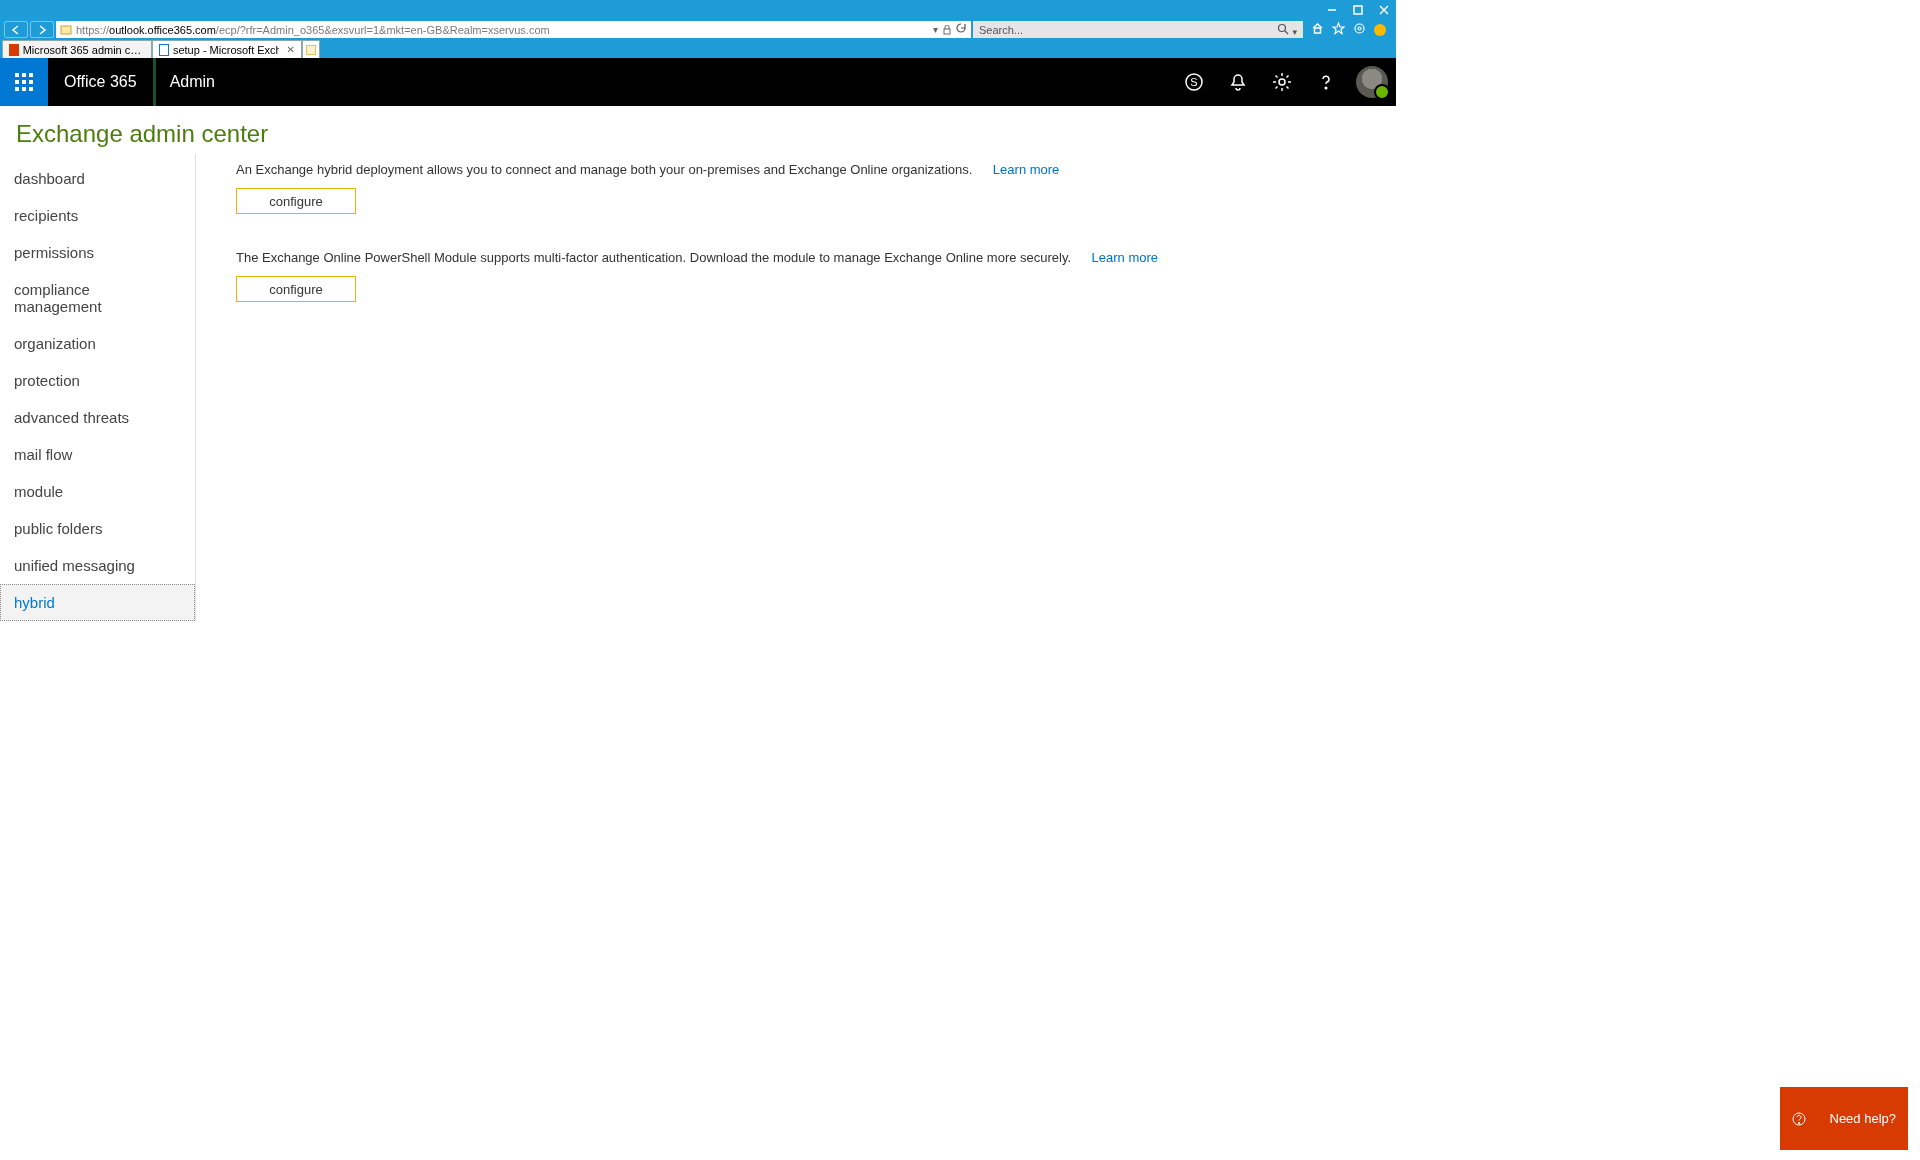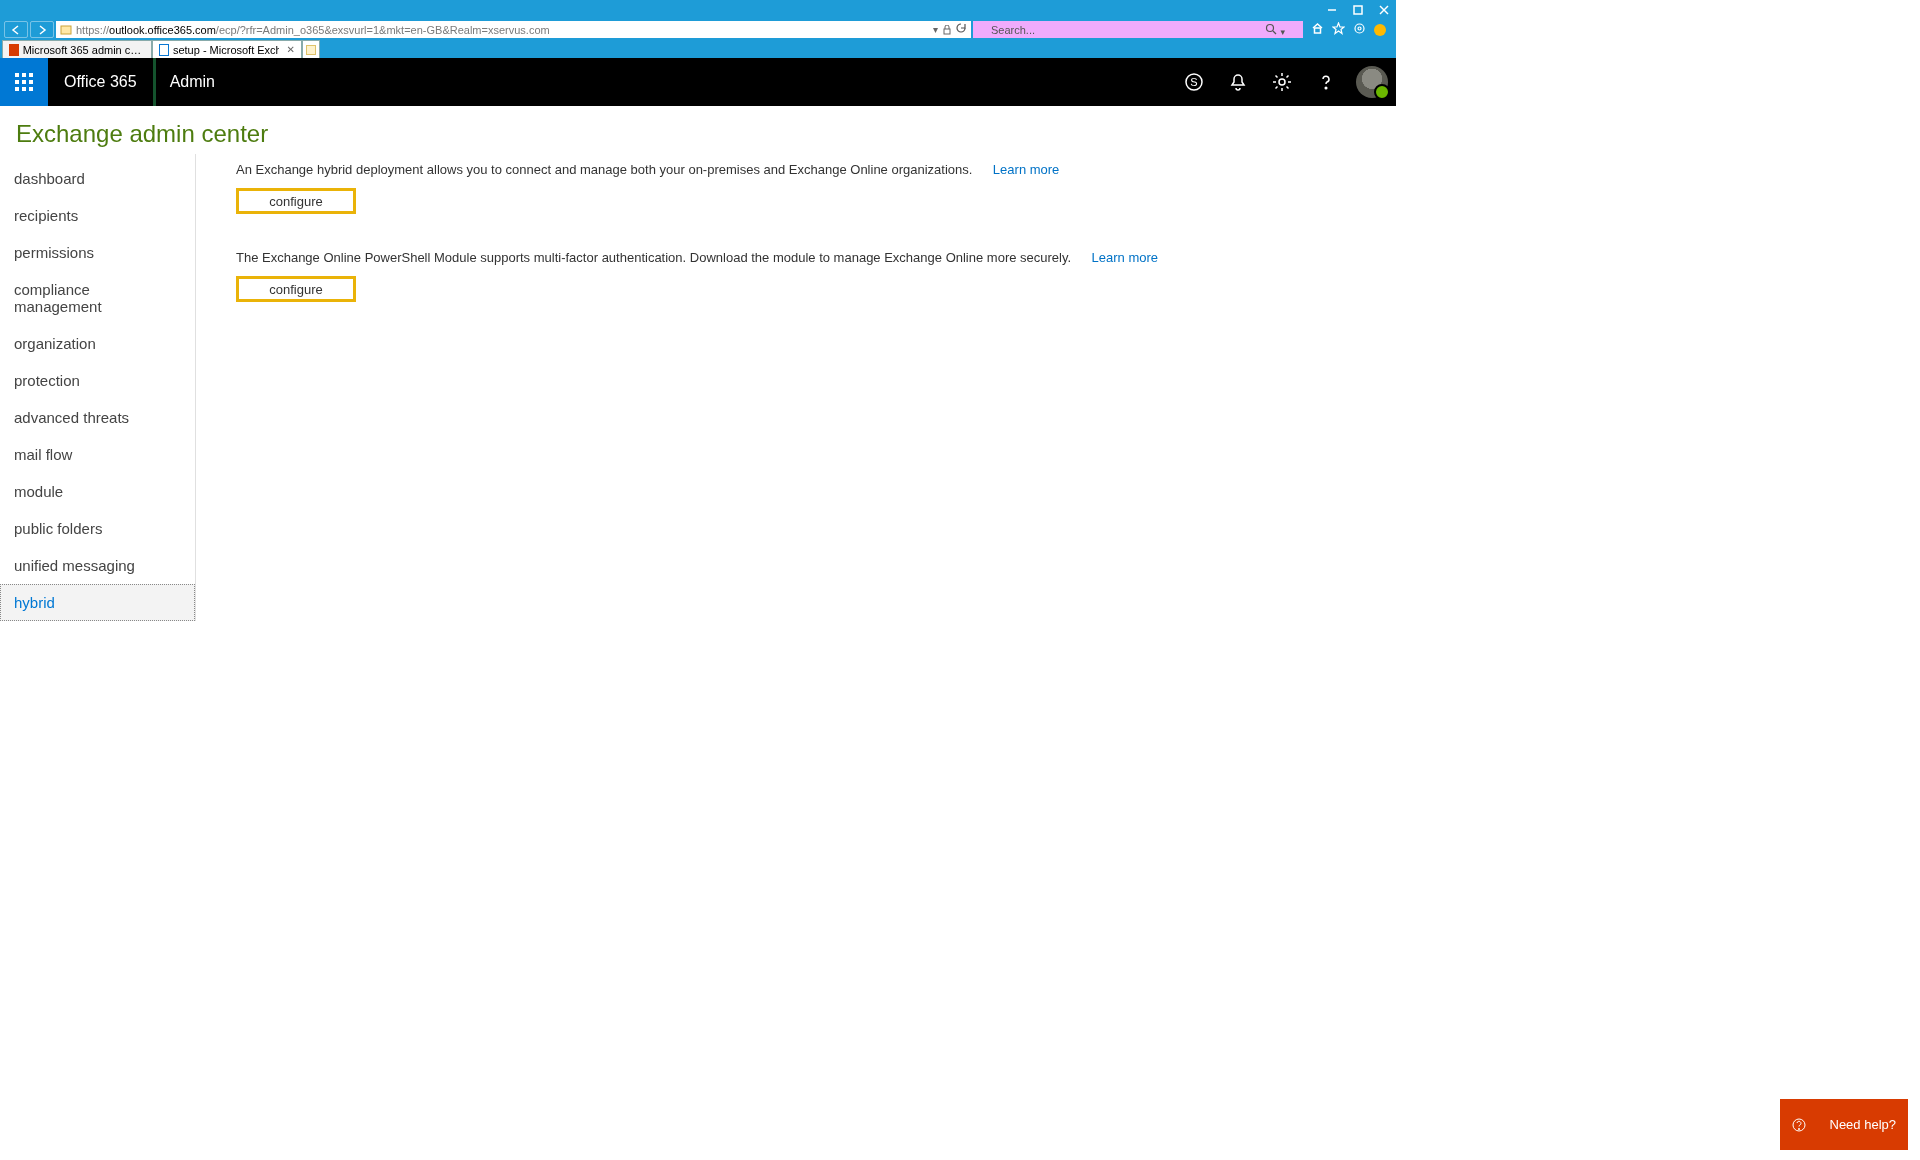--- a/index.html
+++ b/index.html
@@ -12,21 +12,21 @@
 
   .navbar { height: 19px; background: #1e9cd7; display: flex; align-items: center; padding: 0 4px; gap: 2px; }
   .nav-arrow { width: 24px; height: 17px; display:inline-flex; align-items:center; justify-content:center; border:1px solid rgba(255,255,255,.4); border-radius:2px;}
   .url-bar { flex: 1; height: 17px; background: #fff; display: flex; align-items: center; font-size: 11px; padding: 0 4px; color: #333; }
   .url-bar .proto { color:#7a7a7a; }
   .url-bar .host { color:#000; font-weight:400; }
   .url-bar .rest { color:#7a7a7a; }
   .url-icons { margin-left:auto; display:flex; gap:4px; align-items:center; color:#666; }
   .url-icons span { font-size:10px; }
   .refresh svg { stroke:#555; }
-  .search-box { width: 330px; height: 17px; background: #f0abfc; display: flex; align-items: center; font-size: 11px; padding: 0 18px; color: #555; justify-content: space-between; }
+  .search-box { width: 330px; height: 17px; background: #e5e5e5; display: flex; align-items: center; font-size: 11px; padding: 0 6px; color: #555; justify-content: space-between; }
   .search-box .mag svg { stroke:#555; }
   .right-icons { display:flex; gap:8px; padding:0 6px; align-items:center; }
   .right-icons svg { stroke:#fff; fill:none; }
   .smile { width:12px; height:12px; border-radius:50%; background:#ffb900; position:relative; }
 
   .tabbar { height: 19px; background: #1e9cd7; display: flex; align-items: flex-end; padding-left: 2px; }
   .tab { height: 18px; background: #fff; border: 1px solid #8aa; border-bottom: none; font-size: 11px; padding: 1px 6px; display: flex; align-items: center; gap: 4px; margin-right: 0px; max-width: 150px; }
   .tab.inactive { background:#f3f3f3; }
   .tab .fav { width:12px; height:12px; display:inline-block; }
   .tab .fav.o365 { background:#d83b01; }
@@ -53,23 +53,23 @@
   .content-wrap { display:flex; flex:1; }
   .sidebar { width:196px; border-right:1px solid #e0e0e0; padding-top:6px; }
   .side-item { padding:10px 14px; font-size:15px; color:#444; cursor:pointer; }
   .side-item.selected { color:#0078d4; background:#f3f3f3; outline:1px dotted #888; outline-offset:-1px; }
 
   .main { flex:1; padding: 6px 30px 0 40px; position:relative; }
   .main h2 { color:#0078d4; font-size:20px; font-weight:400; margin-bottom: 44px; }
   .section { margin-bottom: 34px; }
   .section p { font-size:13px; color:#333; display:inline; }
   .section a { color:#0072c6; text-decoration:none; font-size:13px; margin-left:16px; }
-  .cfg-btn { display:block; margin-top:10px; width:120px; height:26px; background:#fff; border:3px solid #eab308; font-size:13px; color:#333; cursor:pointer; }
-
-  .needhelp { position:fixed; right:12px; bottom:10px; background:#d83b01; color:#fff; font-size:13px; padding:18px 12px; display:flex; align-items:flex-end; gap:24px; }
+  .cfg-btn { display:block; margin-top:10px; width:120px; height:26px; background:#fff; border:1px solid #eab308; font-size:13px; color:#333; cursor:pointer; }
+
+  .needhelp { position:fixed; right:12px; bottom:10px; background:#d83b01; color:#fff; font-size:13px; padding:24px 12px; display:flex; align-items:flex-end; gap:24px; }
   .needhelp svg { stroke:#fff; fill:none; }
 </style>
 </head>
 <body>
 
 <div class="titlebar">
   <span class="winbtn">
       <svg width="10" height="10">
         <line x1="1" y1="5" x2="9" y2="5" stroke-width="1.5"></line>
       </svg>

